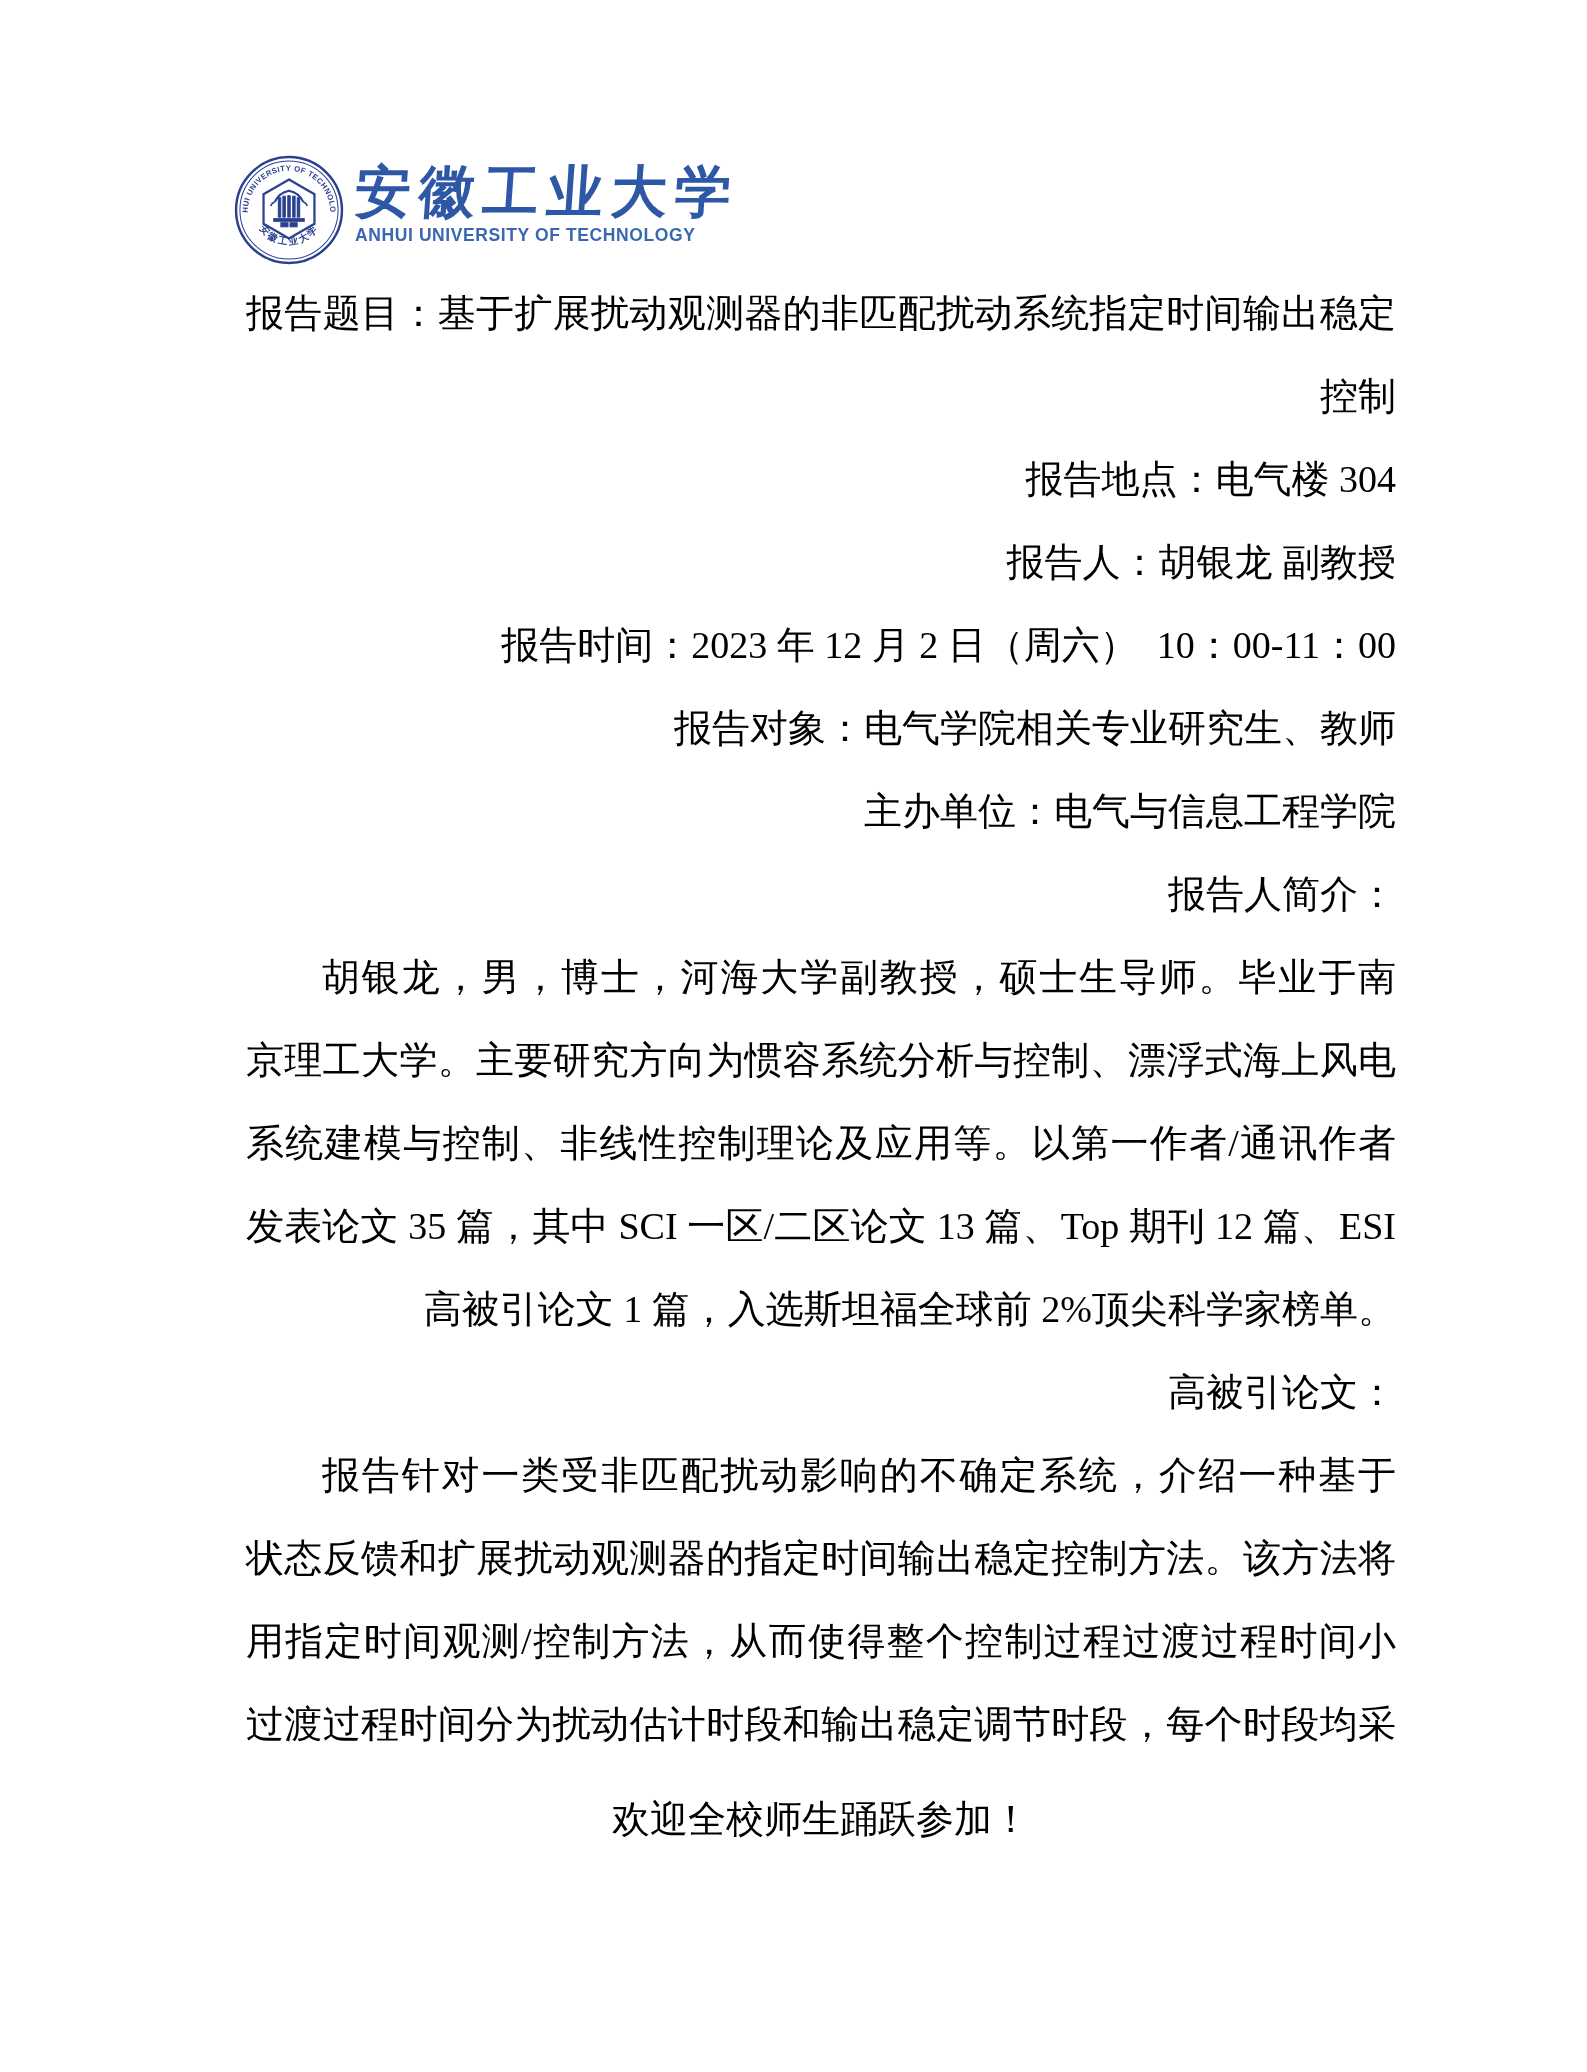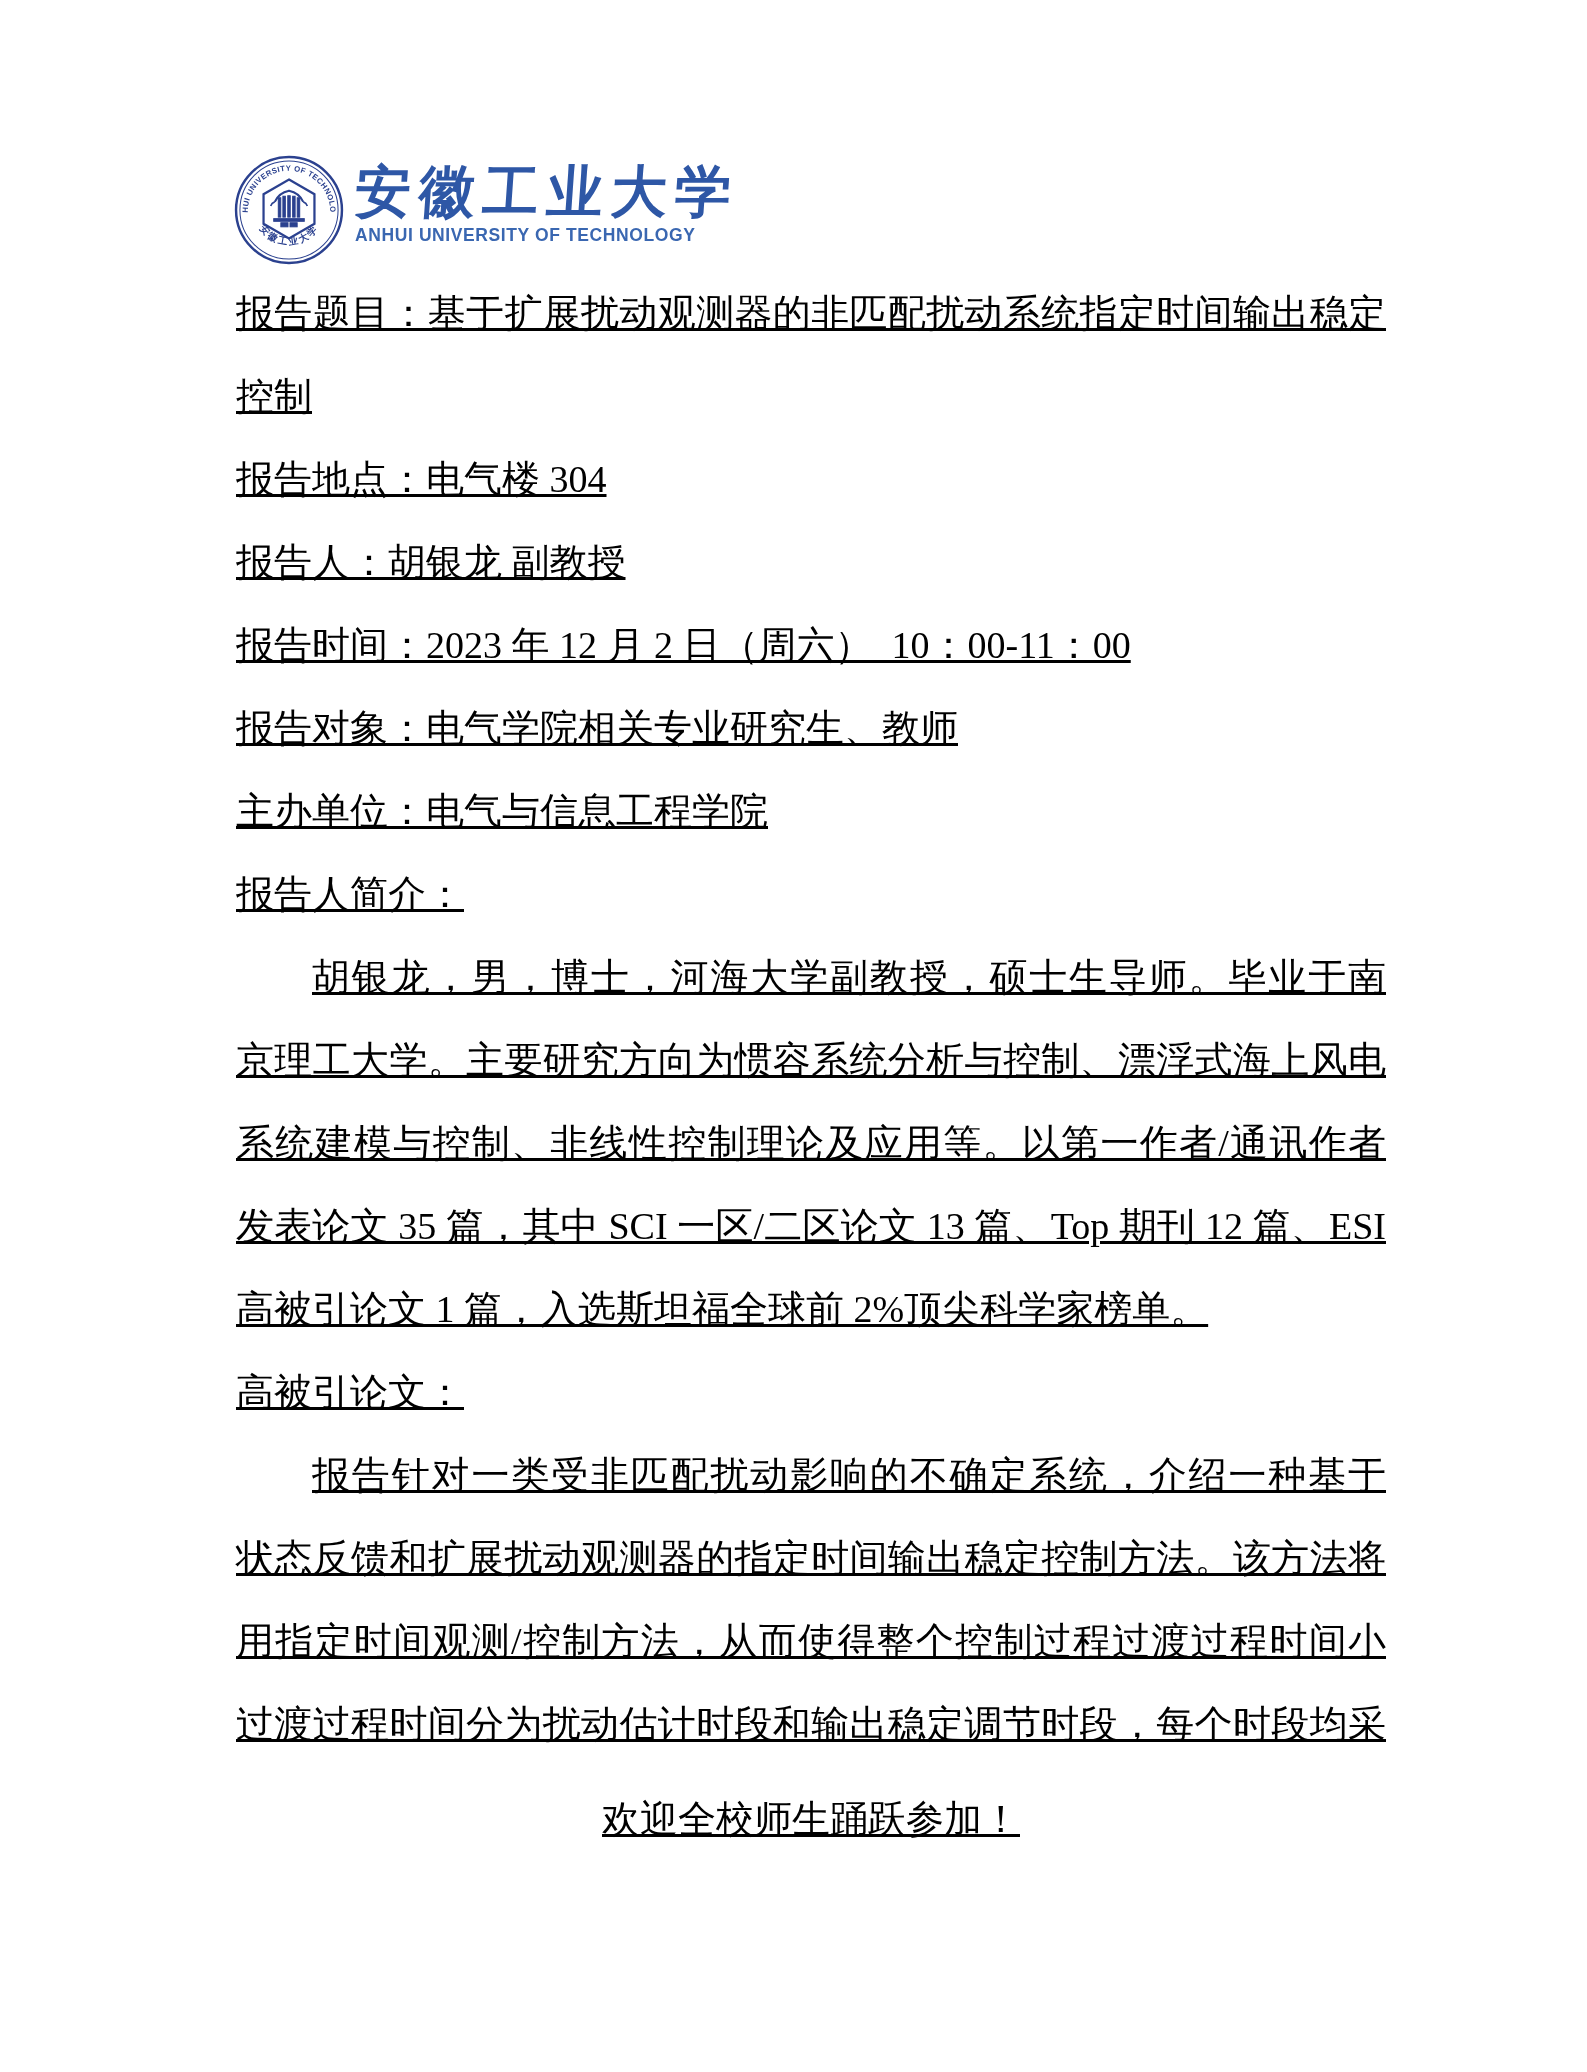--- a/index.html
+++ b/index.html
@@ -28,26 +28,26 @@
   }
   .wordmark-en{
     margin-top:2px;
     font-size:17.5px;line-height:22px;font-weight:bold;
     letter-spacing:0.6px;
     color:#3a67b1;
     font-family:"Liberation Sans","DejaVu Sans",sans-serif;
   }
   
   .content{
-    position:absolute;left:236px;top:272px;width:1150px;text-decoration:underline;
+    position:absolute;left:246px;top:272px;width:1150px;
   }
   .line{
     height:83px;line-height:83px;
     font-size:38px;
-    text-align:left;
+    text-align:right;
     white-space:pre-wrap;
   }
   .line.jt{
     text-align:justify;
     text-align-last:justify;
   }
   .line.jti{
     text-align:justify;
     text-align-last:justify;
     text-indent:76px;

